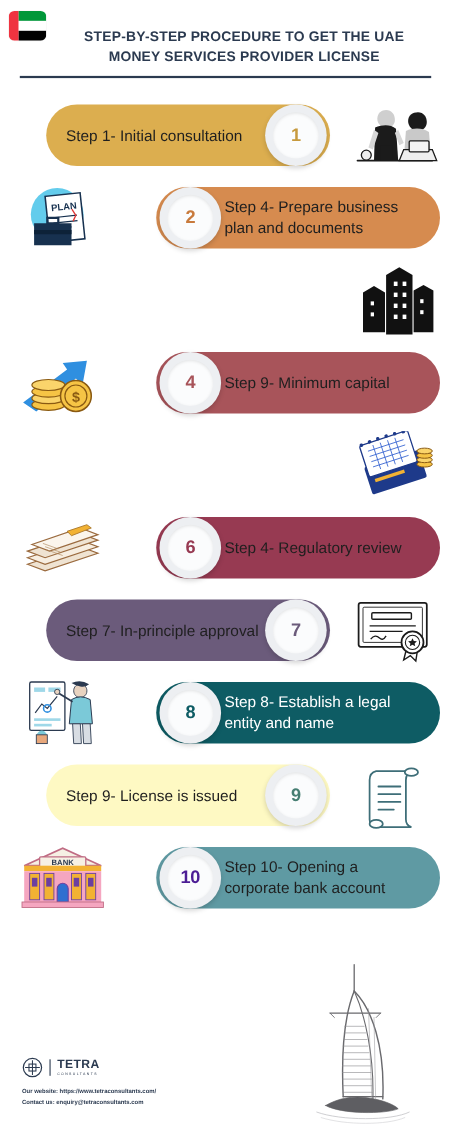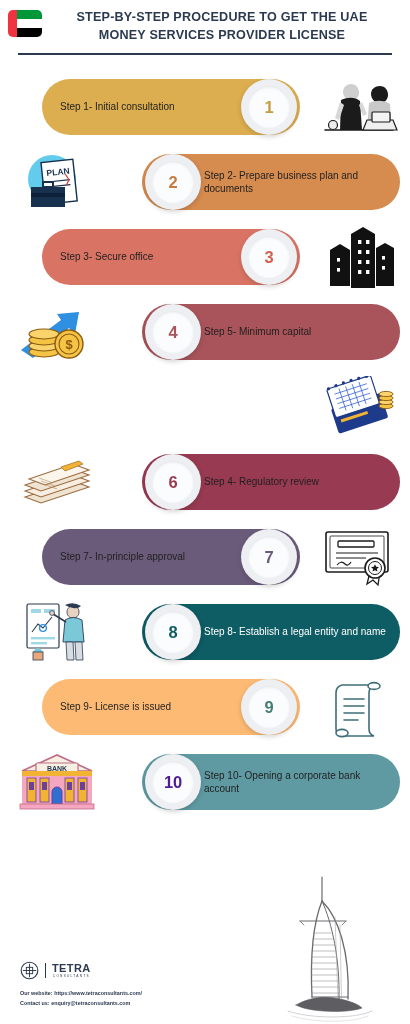--- a/index.html
+++ b/index.html
@@ -5,21 +5,21 @@
   * { box-sizing: border-box; margin: 0; padding: 0; }
   html, body {
     width: 410px; height: 1024px;
     background: #ffffff;
     font-family: "Liberation Sans", sans-serif;
     overflow: hidden;
   }
   .page { position: relative; width: 410px; height: 1024px; background:#fff; }
 
   
-  .header { position: relative; padding: 6px 14px 6px 14px; }
+  .header { position: relative; padding: 22px 14px 6px 14px; }
   .flag {
     position: absolute; left: 8px; top: 10px;
     width: 34px; height: 27px; border-radius: 5px; overflow: hidden;
     display: flex; box-shadow: 0 0 0 0.5px rgba(0,0,0,.05);
   }
   .flag .bar-red { width: 9px; height: 100%; background: #EF3340; }
   .flag .stripes { flex: 1; display: flex; flex-direction: column; }
   .flag .s-green { flex: 1; background: #009739; }
   .flag .s-white { flex: 1; background: #ffffff; }
   .flag .s-black { flex: 1; background: #000000; }
@@ -53,21 +53,21 @@
     height: 56px;
     width: 258px;
     border-radius: 28px;
     display: flex;
     align-items: center;
   }
   .pill.left  { padding-left: 18px; padding-right: 62px; }
   .pill.right { padding-left: 62px; padding-right: 14px; }
 
   .pill-label {
-    font-size: 10px;
+    font-size: 14px;
     line-height: 1.34;
     color: #1f1f1f;
     font-weight: normal;
   }
   .pill.dark .pill-label { color: #ffffff; }
 
   
   .badge {
     position: absolute;
     top: 50%;
@@ -101,21 +101,21 @@
   }
   .row.left  .icon-slot { right: 8px; }
   .row.right .icon-slot { left: 14px; }
   .icon-slot svg { display: block; }
 
   
   .footer { position: absolute; left: 0; bottom: 0; width: 410px; height: 170px; }
   .logo-wrap { position: absolute; left: 20px; bottom: 44px; display: flex; align-items: center; gap: 4px; }
   .logo-mark { width: 19px; height: 19px; }
   .logo-sep { width: 1px; height: 15px; background: #2B3A50; margin: 0 2px; }
-  .logo-text { line-height: 1; text-align: center; }
+  .logo-text { line-height: 1; }
   .logo-main { font-size: 11px; font-weight: bold; color: #2B3A50; letter-spacing: .4px; }
   .logo-sub { font-size: 3.2px; color: #2B3A50; letter-spacing: 1.25px; margin-top: 1px; }
   .contact { position: absolute; left: 20px; bottom: 16px; font-size: 5.4px; font-weight: bold; color: #2B3A50; line-height: 1.75; }
   .burj { position: absolute; right: 8px; bottom: 0; width: 150px; height: 165px; }
 </style>
 </head>
 <body>
 
 <div class="page">
 
@@ -155,21 +155,21 @@
         <path d="M52 18 c0-5 4-8 9-8 c5 0 8 4 8 9 c0 5-4 8-8 8 c-5 0-9-4-9-9z" fill="#1b1b1b"></path>
         <path d="M50 27 c7-3 15-3 21 1 l2 26 h-25z" fill="#c9c9c9"></path>
         <path d="M48 44 h26 l4 10 h-34z" fill="#efefef" stroke="#1b1b1b" stroke-width="1.2"></path>
         <rect x="53" y="36" width="18" height="10" rx="1" fill="#f4f4f4" stroke="#1b1b1b" stroke-width="1.2"></rect>
         <circle cx="14" cy="49" r="4.5" fill="#ececec" stroke="#1b1b1b" stroke-width="1.2"></circle>
       </svg>
         </div>
       </div>
       <div class="row right">
         <div class="pill right" style="background: rgb(214, 139, 79);">
-          <div class="pill-label">Step 2- Prepare business plan and documents</div>
+          <div class="pill-label">Step 4- Prepare business plan and documents</div>
           <div class="badge">
             <div class="inner">
               <span class="num" style="color: rgb(200, 122, 60);">2</span>
             </div>
           </div>
         </div>
         <div class="icon-slot">
       <svg width="76" height="62" viewBox="0 0 76 62">
         <circle cx="33" cy="28" r="24" fill="#63CCEC"></circle>
         <g transform="rotate(-6 38 30)">
@@ -178,28 +178,20 @@
           <path d="M29 30 h22 M29 35 h22 M29 40 h16" stroke="#17314f" stroke-width="1.1"></path>
           <path d="M47 24 l3 6 l-3 5" stroke="#e03a3a" stroke-width="1.2" fill="none"></path>
         </g>
         <path d="M12 36 h34 v20 h-34z" fill="#17314f"></path>
         <path d="M24 31 h10 v5 h-10z" fill="none" stroke="#17314f" stroke-width="2"></path>
         <path d="M12 42 h34 v4 h-34z" fill="#0d2238"></path>
       </svg>
         </div>
       </div>
       <div class="row left">
-        <div class="pill left" style="background: rgb(217, 116, 101);">
-          <div class="pill-label">Step 3- Secure office</div>
-          <div class="badge">
-            <div class="inner">
-              <span class="num" style="color: rgb(210, 96, 78);">3</span>
-            </div>
-          </div>
-        </div>
         <div class="icon-slot">
       <svg width="74" height="62" viewBox="0 0 74 62">
         <path d="M8 24 l10-6 l10 6 v36 h-20z" fill="#111"></path>
         <path d="M29 8 l12-7 l12 7 v59 h-24z" fill="#111"></path>
         <path d="M54 22 l9-5 l9 5 v38 h-18z" fill="#111"></path>
         <g fill="#ffffff">
           <rect x="36" y="14" width="3.4" height="4"></rect>
               <rect x="44" y="14" width="3.4" height="4"></rect>
           <rect x="36" y="24" width="3.4" height="4"></rect>
               <rect x="44" y="24" width="3.4" height="4"></rect>
@@ -210,21 +202,21 @@
           <rect x="15" y="32" width="3" height="3.6"></rect>
               <rect x="15" y="42" width="3" height="3.6"></rect>
           <rect x="60" y="30" width="3" height="3.6"></rect>
               <rect x="60" y="40" width="3" height="3.6"></rect>
         </g>
       </svg>
         </div>
       </div>
       <div class="row right">
         <div class="pill right" style="background: rgb(168, 84, 90);">
-          <div class="pill-label">Step 5- Minimum capital</div>
+          <div class="pill-label">Step 9- Minimum capital</div>
           <div class="badge">
             <div class="inner">
               <span class="num" style="color: rgb(168, 84, 90);">4</span>
             </div>
           </div>
         </div>
         <div class="icon-slot">
       <svg width="80" height="60" viewBox="0 0 80 60">
         <path d="M4 48 L44 18 L40 12 L62 10 L58 32 L52 26 L16 56 Z" fill="#2F8FE0"></path>
         <g stroke="#8a5a12" stroke-width="1.1">
@@ -340,21 +332,21 @@
         <path d="M45 42 h7 l1 18 h-7z" fill="#D8DDE3" stroke="#2B3A50" stroke-width=".8"></path>
         <path d="M54 42 h7 l1 18 h-7z" fill="#D8DDE3" stroke="#2B3A50" stroke-width=".8"></path>
         <path d="M45 22 L32 14" stroke="#2B3A50" stroke-width="1.6" fill="none"></path>
         <circle cx="31" cy="13" r="2.4" fill="#e8d3c0" stroke="#2B3A50" stroke-width=".8"></circle>
         <path d="M12 52 q5-8 10 0z" fill="#7BC9D8"></path>
         <rect x="12" y="52" width="10" height="8" fill="#E8A87C" stroke="#2B3A50" stroke-width=".8"></rect>
       </svg>
         </div>
       </div>
       <div class="row left">
-        <div class="pill left" style="background: #fdba74;">
+        <div class="pill left" style="background: #fef9c3;">
           <div class="pill-label">Step 9- License is issued</div>
           <div class="badge">
             <div class="inner">
               <span class="num" style="color: rgb(70, 126, 114);">9</span>
             </div>
           </div>
         </div>
         <div class="icon-slot">
       <svg width="62" height="64" viewBox="0 0 62 64">
         <g fill="none" stroke="#3E6E78" stroke-width="1.6" stroke-linecap="round">

